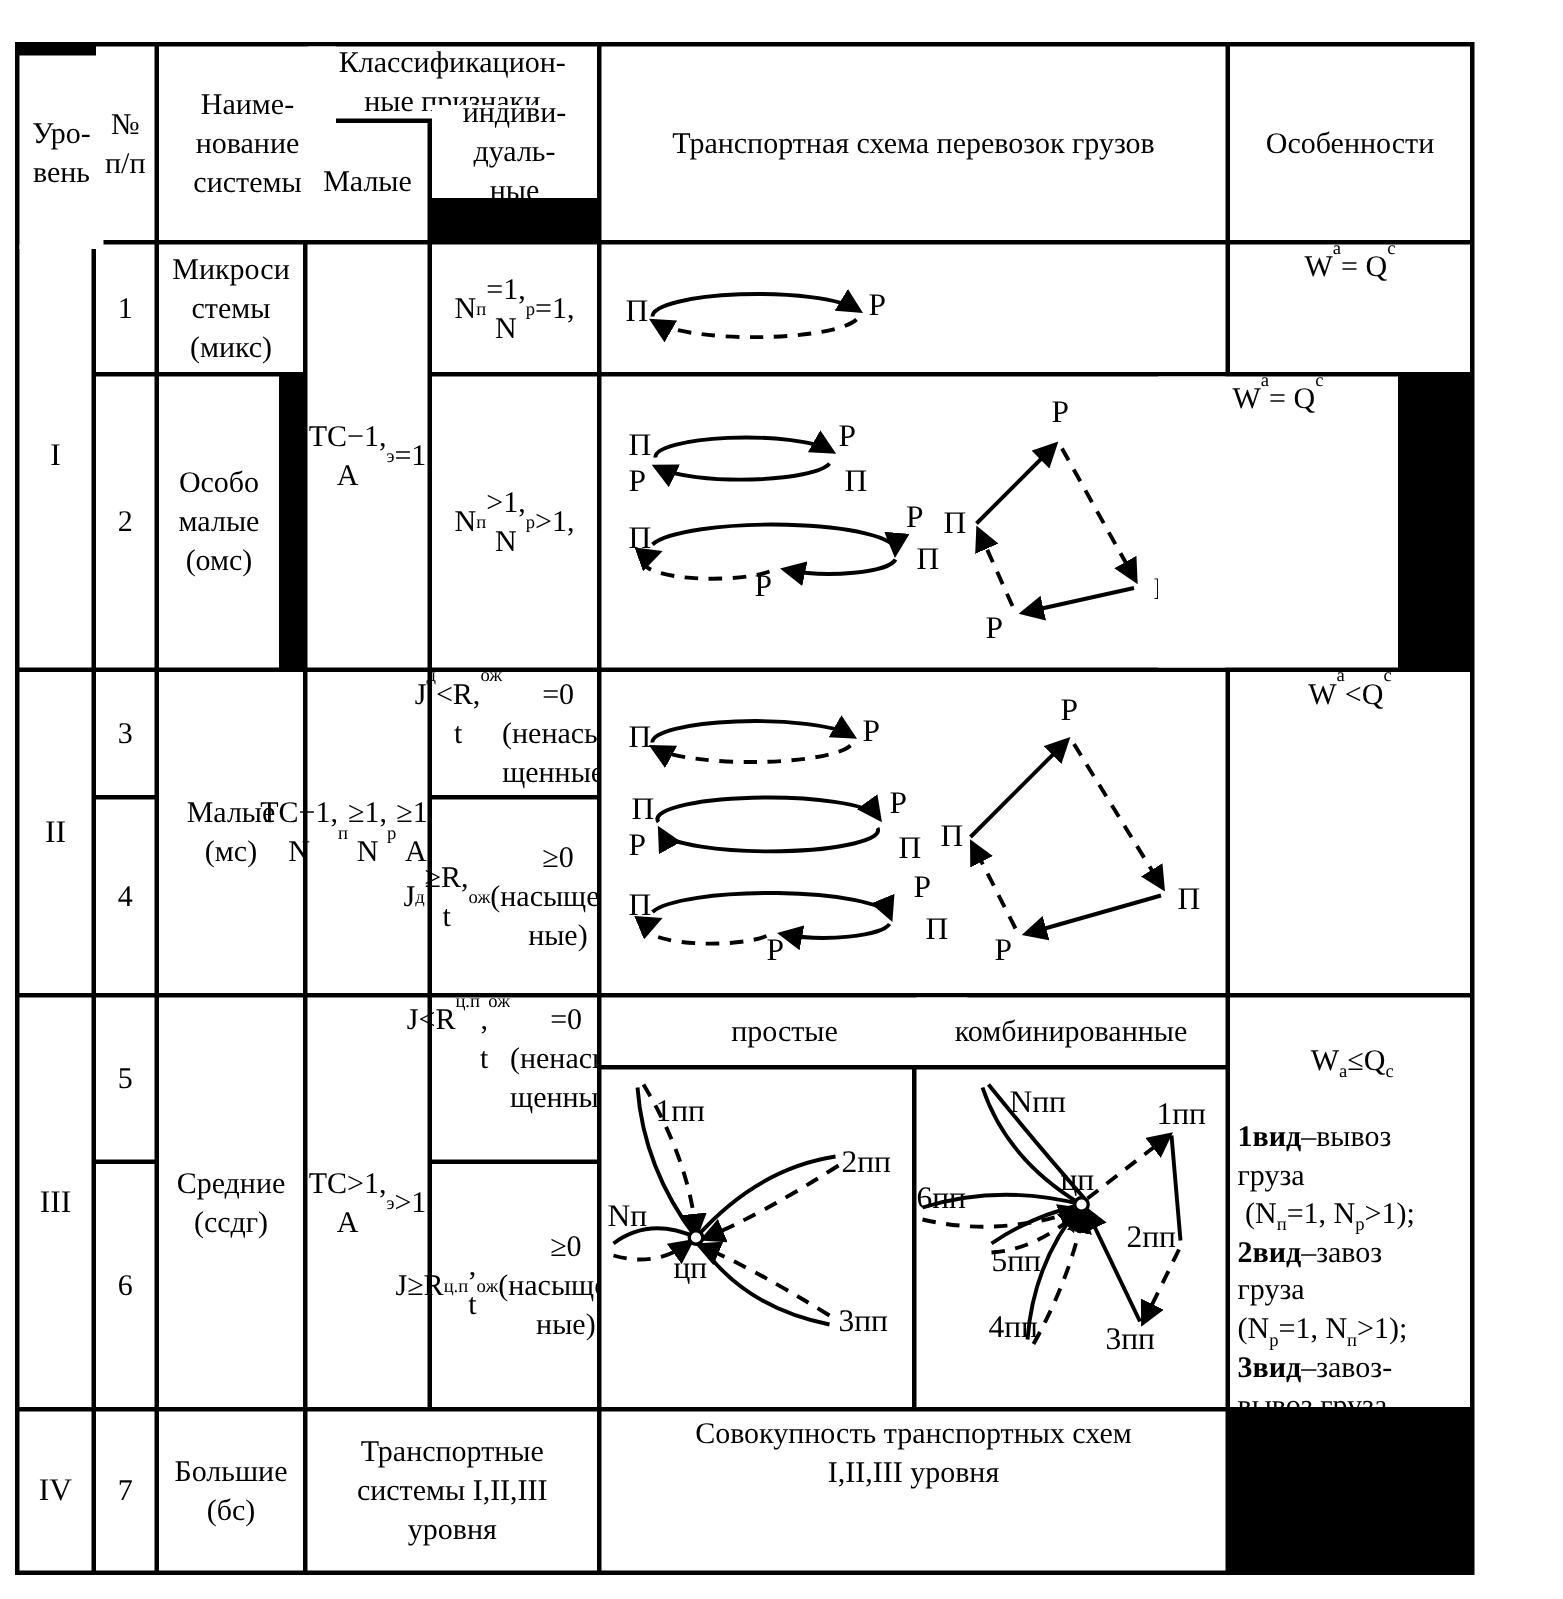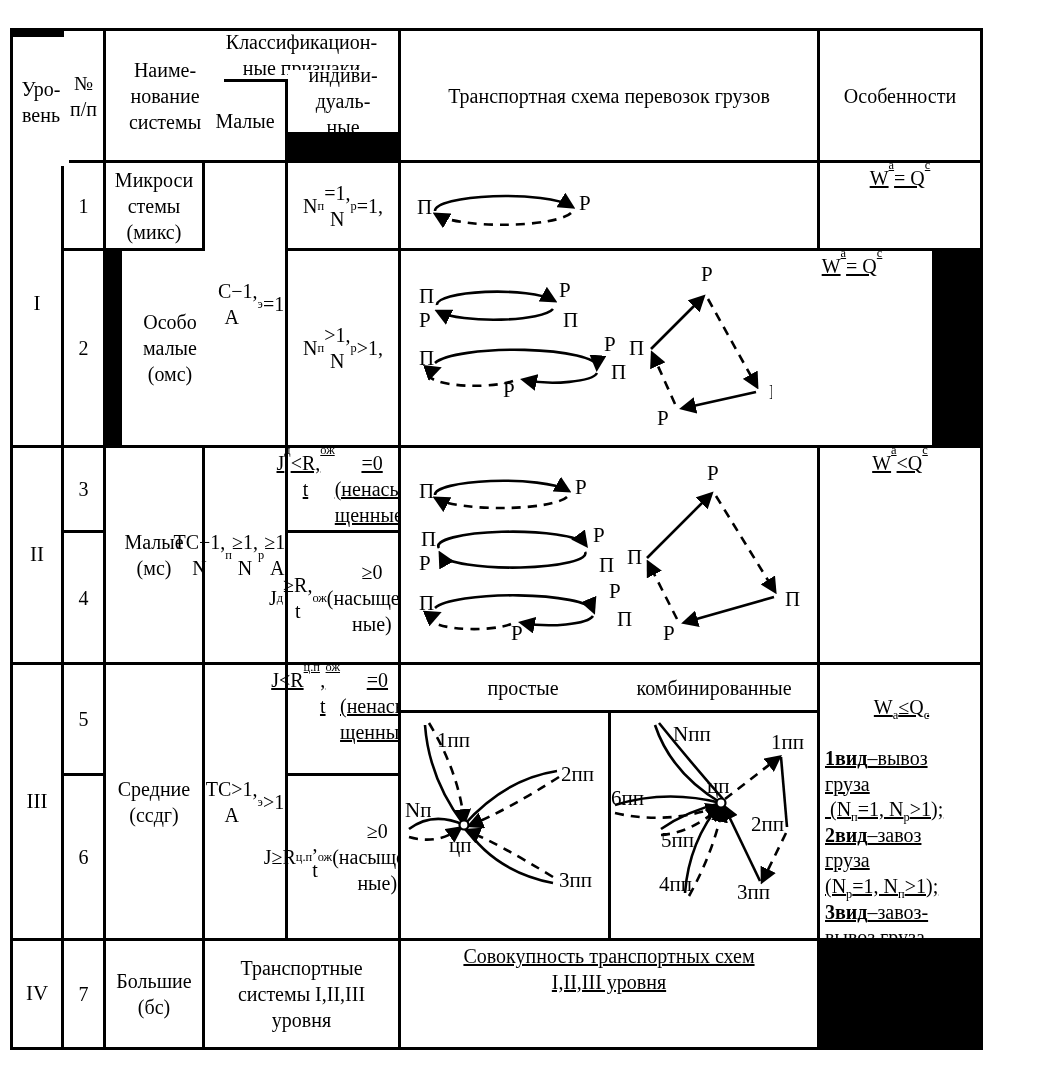--- a/index.html
+++ b/index.html
@@ -1,21 +1,21 @@
 <!DOCTYPE html>
 <html><head>
 <meta charset="utf-8">
 <style>
   html,body { margin:0; padding:0; background:#fff; }
   .page { position:relative; width:1042px; height:1066px; background:#fff;
           font-family:"Liberation Serif", serif; color:#000; overflow:hidden; }
   .tbl  { position:absolute; left:10px; top:28px; width:973px; height:1022px; background:#000; }
   .c { position:absolute; background:#fff; display:flex; align-items:center; justify-content:center;
        text-align:center; font-size:20px; line-height:1.3; white-space:pre-line; box-sizing:border-box; }
-  .c.top  { align-items:flex-start; padding-top:2px;text-decoration:underline; }
+  .c.top  { align-items:flex-start; padding-top:2px; }
   .c.left { justify-content:flex-start; text-align:left; padding-left:4px; }
   .roman { font-size:21px; }
   sub { font-size:0.62em; line-height:0; }
   b { font-weight:bold; }
   svg { display:block; }
   svg text { font-family:"Liberation Serif", serif; font-size:21px; fill:#000; }
   .ln { stroke:#000; stroke-width:2.6; fill:none; }
   .dash { stroke-dasharray:9 7; }
   .node { stroke:#000; stroke-width:2.2; fill:#fff; }
   #mdefs { position:absolute; width:0; height:0; }
@@ -64,21 +64,21 @@
       <svg width="416" height="85">
         <path class="ln" d="M 34 48 A 70 15 0 0 1 170 43" marker-end="url(#arr)"></path>
         <path class="ln dash" d="M 170 50 A 70 15 0 0 1 36 52" marker-end="url(#arr)"></path>
         <text x="16" y="51">П</text>
         <text x="178" y="47">Р</text>
       </svg>
     </div>
     <div class="c top" style="left:810px;top:135px;width:160px;height:85px">W<sub>a</sub>= Q<sub>c</sub></div>
 
     <div class="c" style="left:54px;top:223px;width:39px;height:194px">2</div>
-    <div class="c" style="left:112px;top:223px;width:96px;height:194px">Особо
+    <div class="c" style="left:96px;top:223px;width:80px;height:194px">Особо
 малые
 (омс)</div>
     <div class="c" style="left:278px;top:223px;width:110px;height:194px">N<sub>п</sub>&gt;1,<br>N<sub>р</sub>&gt;1,</div>
 
     <div class="c" style="left:391px;top:223px;width:416px;height:194px">
       <svg width="416" height="194">
 
         <path class="ln" d="M 36 54 A 60 13 0 0 1 152 49" marker-end="url(#arr)"></path>
         <path class="ln" d="M 152 58 A 60 13 0 0 1 38 61" marker-end="url(#arr)"></path>
         <text x="18" y="52">П</text>

